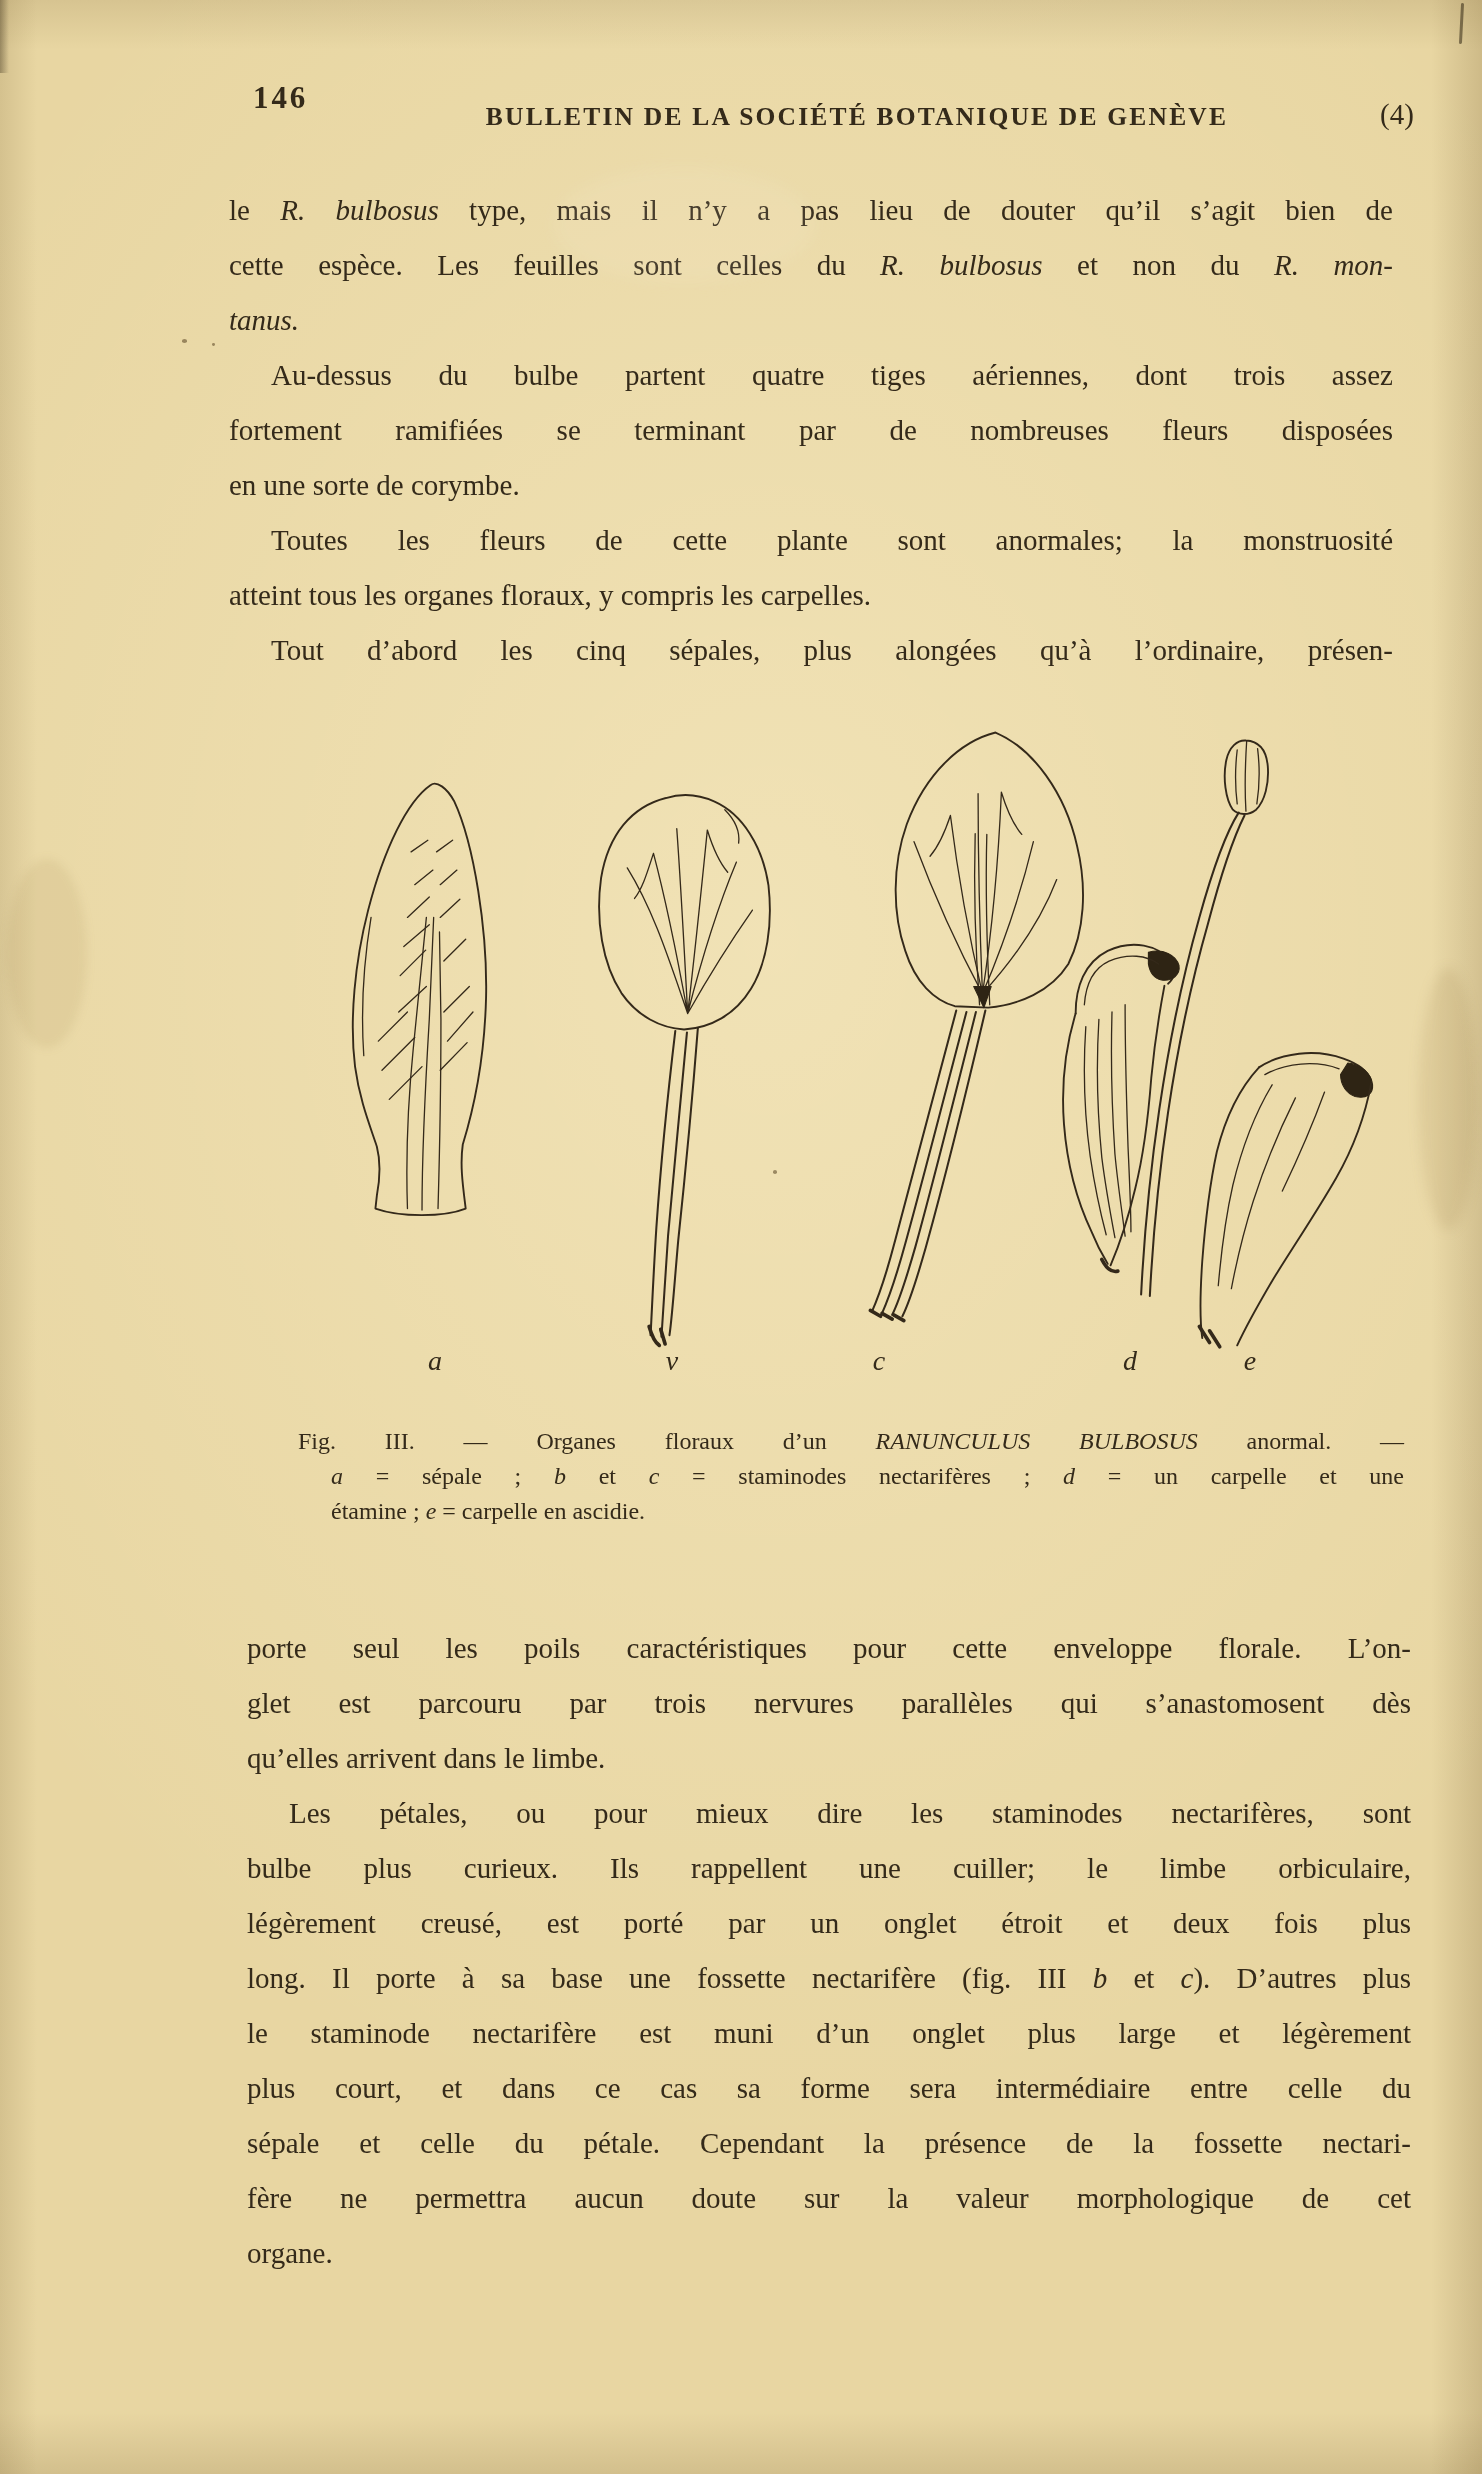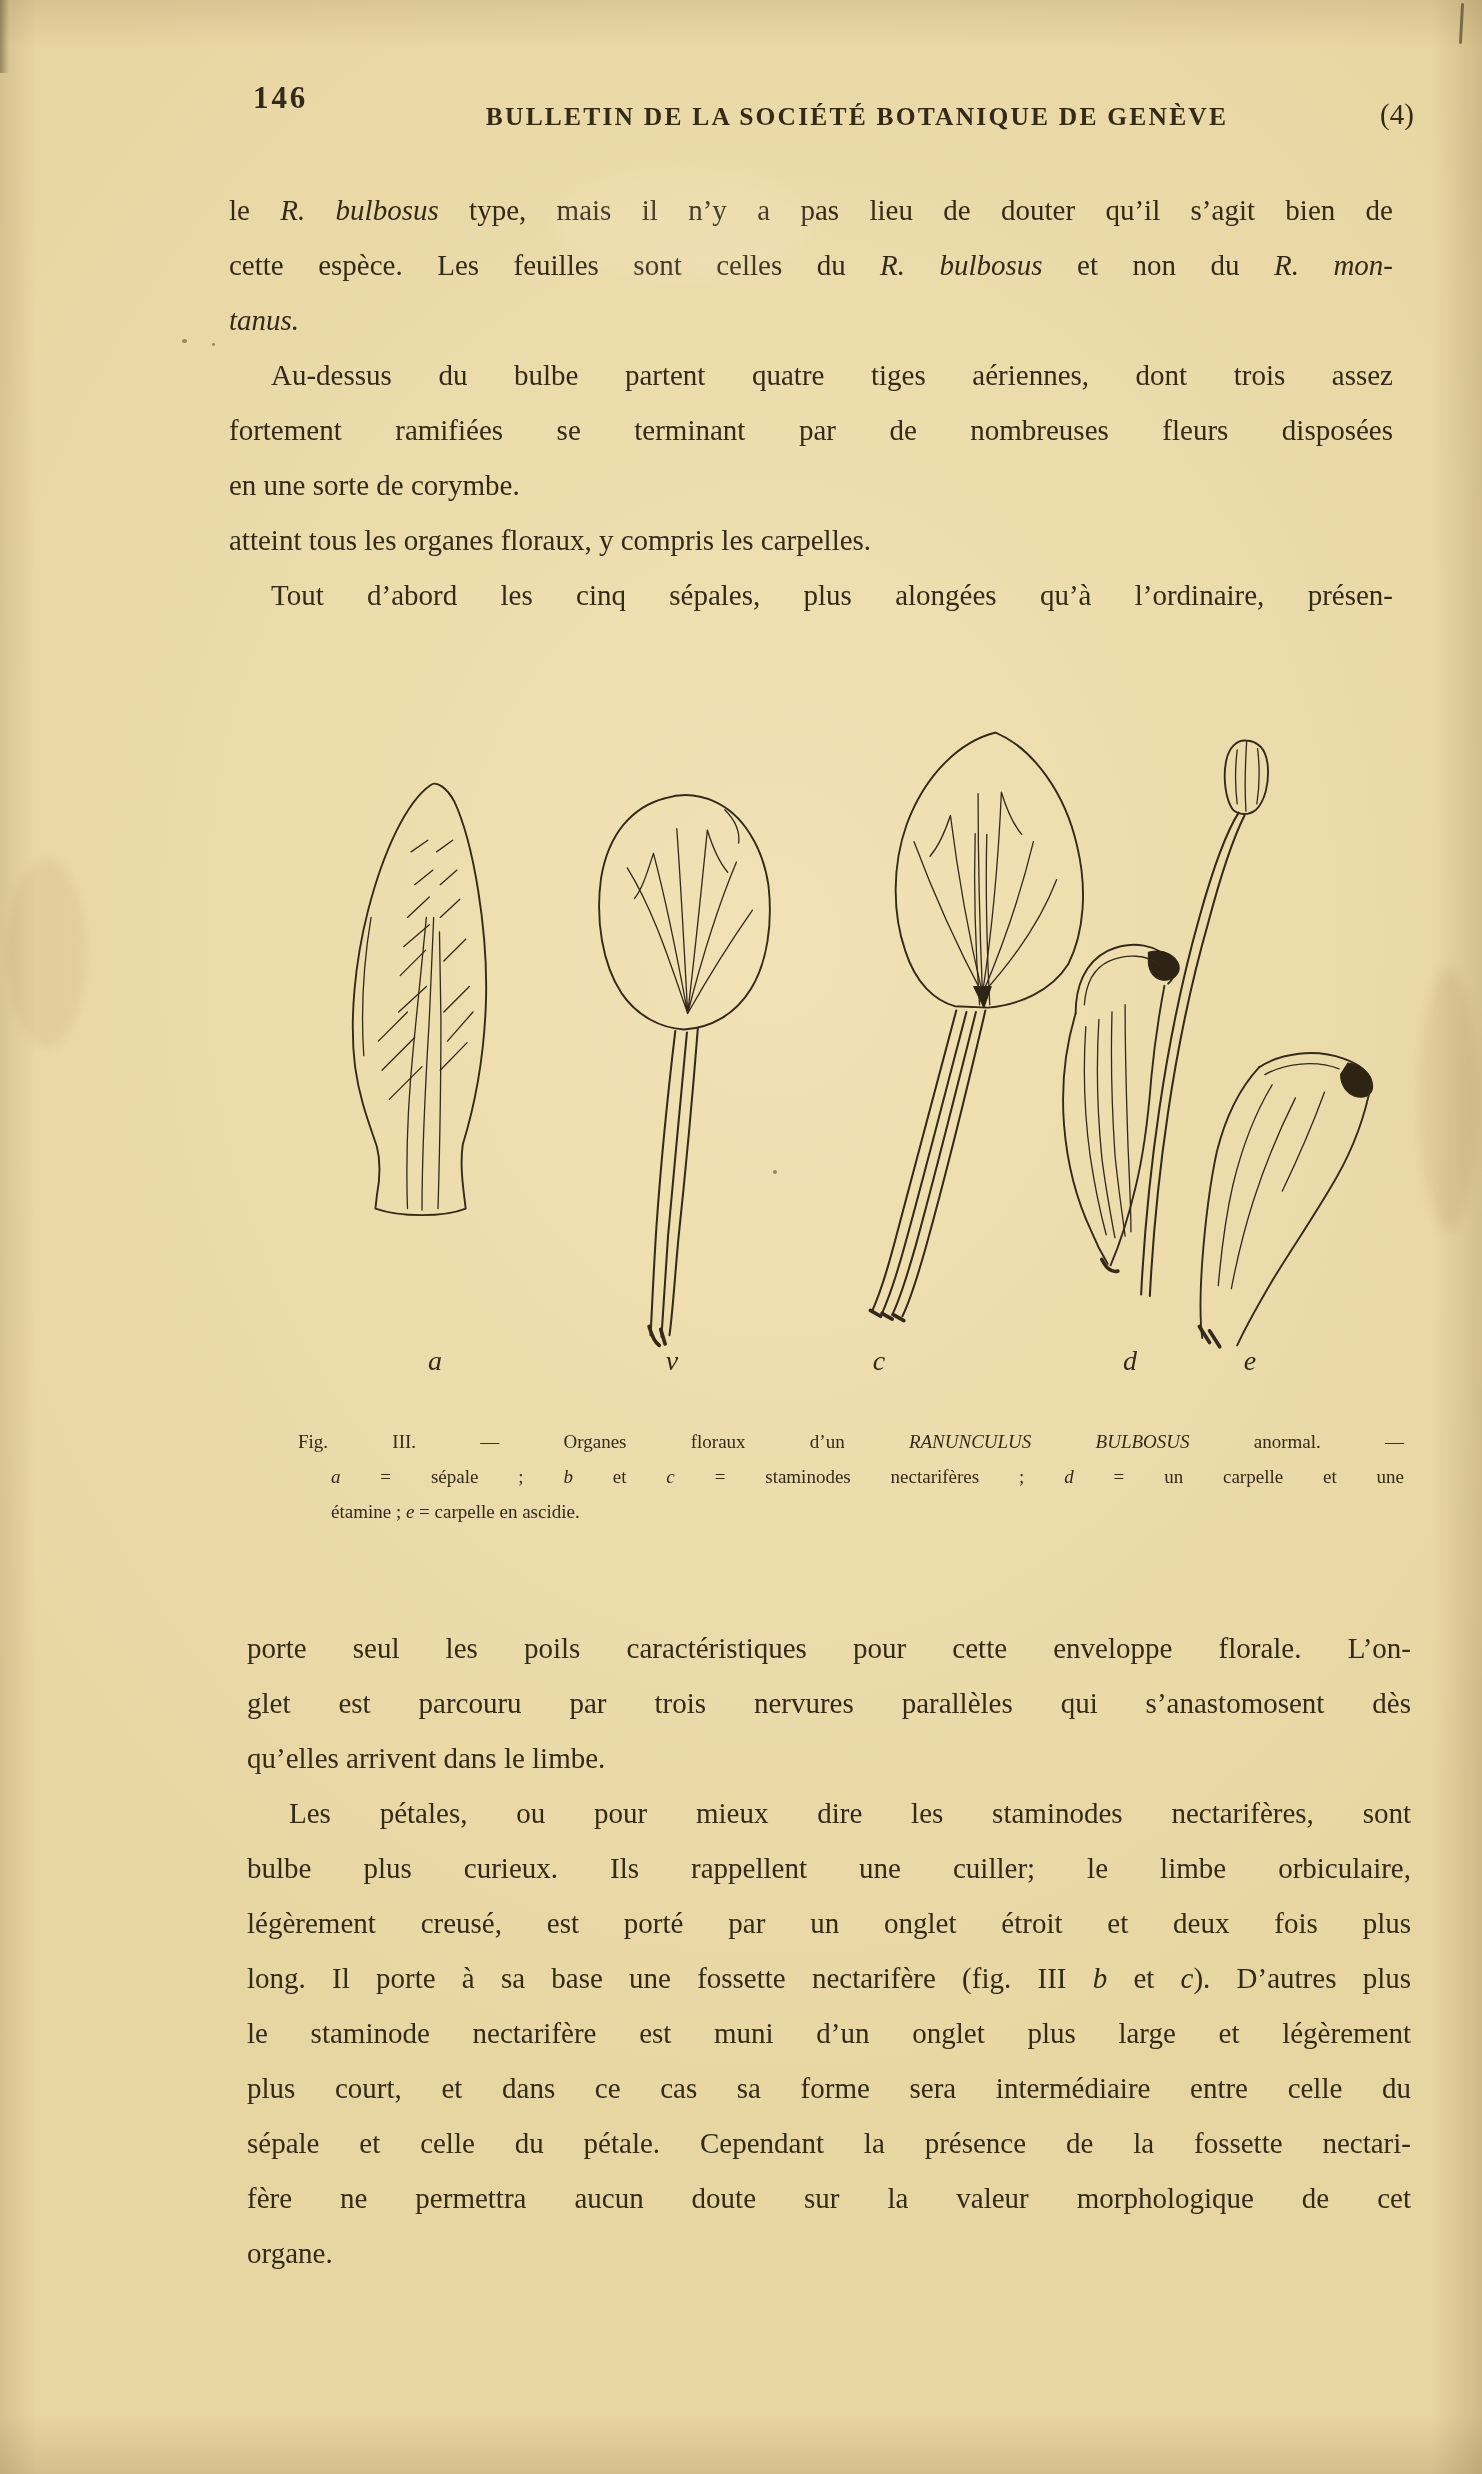--- a/index.html
+++ b/index.html
@@ -22,21 +22,21 @@
   #issue-number{left:1380px;top:98px;font-size:29px;}
   
   .textblock{width:1164px;font-size:29px;line-height:55px;}
   #body-top{left:229px;top:183px;}
   #body-bottom{left:247px;top:1621px;}
   .tline{text-align:justify;text-align-last:justify;height:55px;overflow:visible;}
   .tline.last{text-align:left;text-align-last:left;}
   .tline.ind{text-indent:42px;}
   .it{font-style:italic;}
   
-  #caption{left:298px;top:1424px;width:1106px;font-size:19px;line-height:35px;}
+  #caption{left:298px;top:1424px;width:1106px;font-size:24px;line-height:35px;}
   #caption .tline{height:35px;}
   #caption .tline.pad{margin-left:33px;width:1073px;}
   
   .fig-label{top:1345px;width:44px;text-align:center;font-style:italic;font-size:28px;}
   
   #figure-svg{left:291px;top:699px;}
   #figure-svg path{fill:none;stroke:#34291a;stroke-linecap:round;stroke-linejoin:round;}
   #figure-svg path.o{stroke-width:2.6px;}
   #figure-svg path.v{stroke-width:1.8px;}
   #figure-svg path.s{stroke-width:2.8px;}
@@ -64,20 +64,21 @@
   <div class="abs" id="journal-title">BULLETIN DE LA SOCIÉTÉ BOTANIQUE DE GENÈVE</div>
   <div class="abs" id="issue-number">(4)</div>
 
   <div class="abs textblock" id="body-top">
       <div class="tline"><span>le </span><span class="it">R. bulbosus</span><span> type, mais il n’y a pas lieu de douter qu’il s’agit bien de</span></div>
       <div class="tline"><span>cette espèce. Les feuilles sont celles du </span><span class="it">R. bulbosus</span><span> et non du </span><span class="it">R. mon-</span></div>
       <div class="tline last"><span class="it">tanus.</span></div>
       <div class="tline ind"><span>Au-dessus du bulbe partent quatre tiges aériennes, dont trois assez</span></div>
       <div class="tline"><span>fortement ramifiées se terminant par de nombreuses fleurs disposées</span></div>
       <div class="tline last"><span>en une sorte de corymbe.</span></div>
+      <div class="tline ind"><span>Toutes les fleurs de cette plante sont anormales; la monstruosité</span></div>
       <div class="tline last"><span>atteint tous les organes floraux, y compris les carpelles.</span></div>
       <div class="tline ind"><span>Tout d’abord les cinq sépales, plus alongées qu’à l’ordinaire, présen-</span></div>
     </div>
 
   <svg class="abs" id="figure-svg" width="1150" height="677" viewBox="0 0 1580 930" xmlns="http://www.w3.org/2000/svg">
     <g>
       <path class="o" d="M192,118 C160,140 128,205 106,290 C88,360 80,440 88,505 C94,550 108,585 118,615 C124,638 122,660 118,682 L116,700 C150,712 210,712 240,700 C236,668 232,640 236,612 C252,560 266,490 268,410 C270,320 252,200 224,140 C214,122 200,112 192,118 Z"></path>
       <path class="v" d="M160,700 C158,640 160,560 168,480 C174,420 180,360 186,300 M180,702 C180,630 184,540 190,440 L196,300 M202,700 C204,630 206,540 206,440 L204,320"></path>
       <path class="v" d="M120,470 L160,430 M125,510 L170,465 M135,550 L180,505 M210,430 L245,395 M215,470 L250,430 M205,510 L242,472 M150,380 L185,345 M155,340 L190,310 M210,360 L240,330 M160,300 L190,272 M205,300 L232,275 M170,255 L195,235 M205,255 L228,235 M148,430 L186,395 M165,210 L188,194 M200,210 L222,194"></path>
       <path class="v" d="M110,300 C100,360 96,430 100,490"></path>

